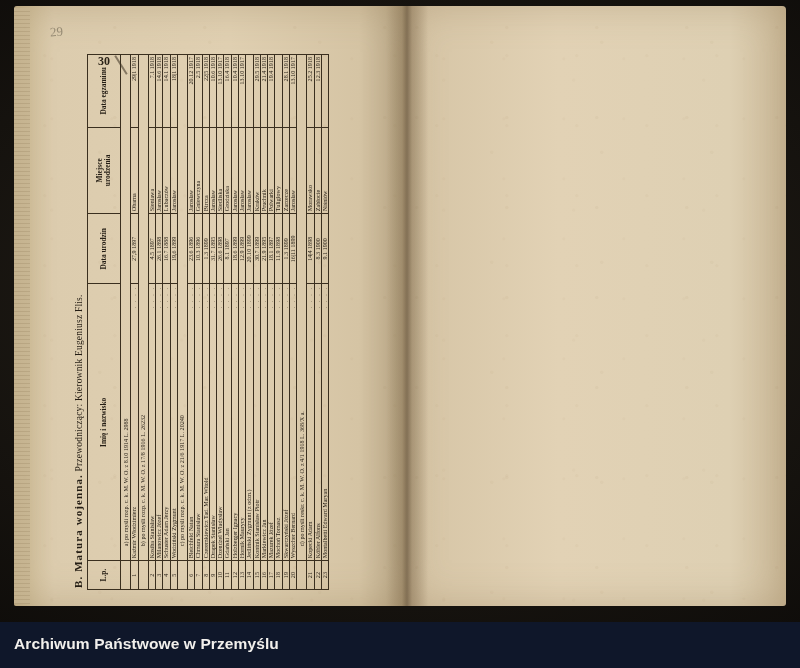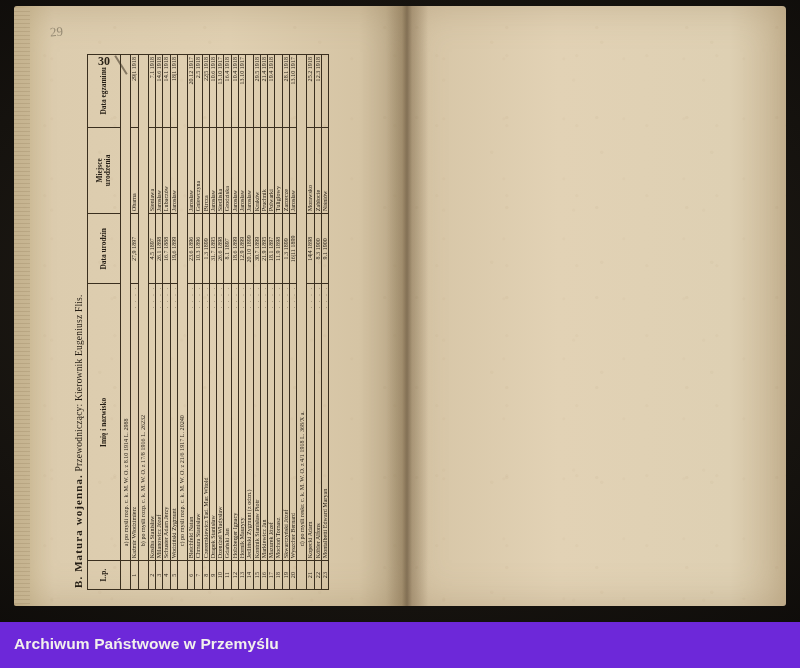--- a/index.html
+++ b/index.html
@@ -127,21 +127,21 @@
   }
   tr.grp td.blank{border:0.6px solid #3a2f1f;}
   .name-cell{position:relative;}
   .leader{
     float:right;letter-spacing:1.6px;color:#5a4c36;font-size:6px;
   }
 
   
   .caption-bar{
     position:absolute;left:0;bottom:0;width:800px;height:46px;
-    background:#6d28d9;
+    background:#0f172a;
   }
   .caption-bar span{
     position:absolute;left:14px;top:13px;
     color:#f2f0ec;font-family:"Liberation Sans",sans-serif;
     font-size:15.5px;font-weight:bold;letter-spacing:.1px;
   }
 </style>
 </head>
 <body>
 

